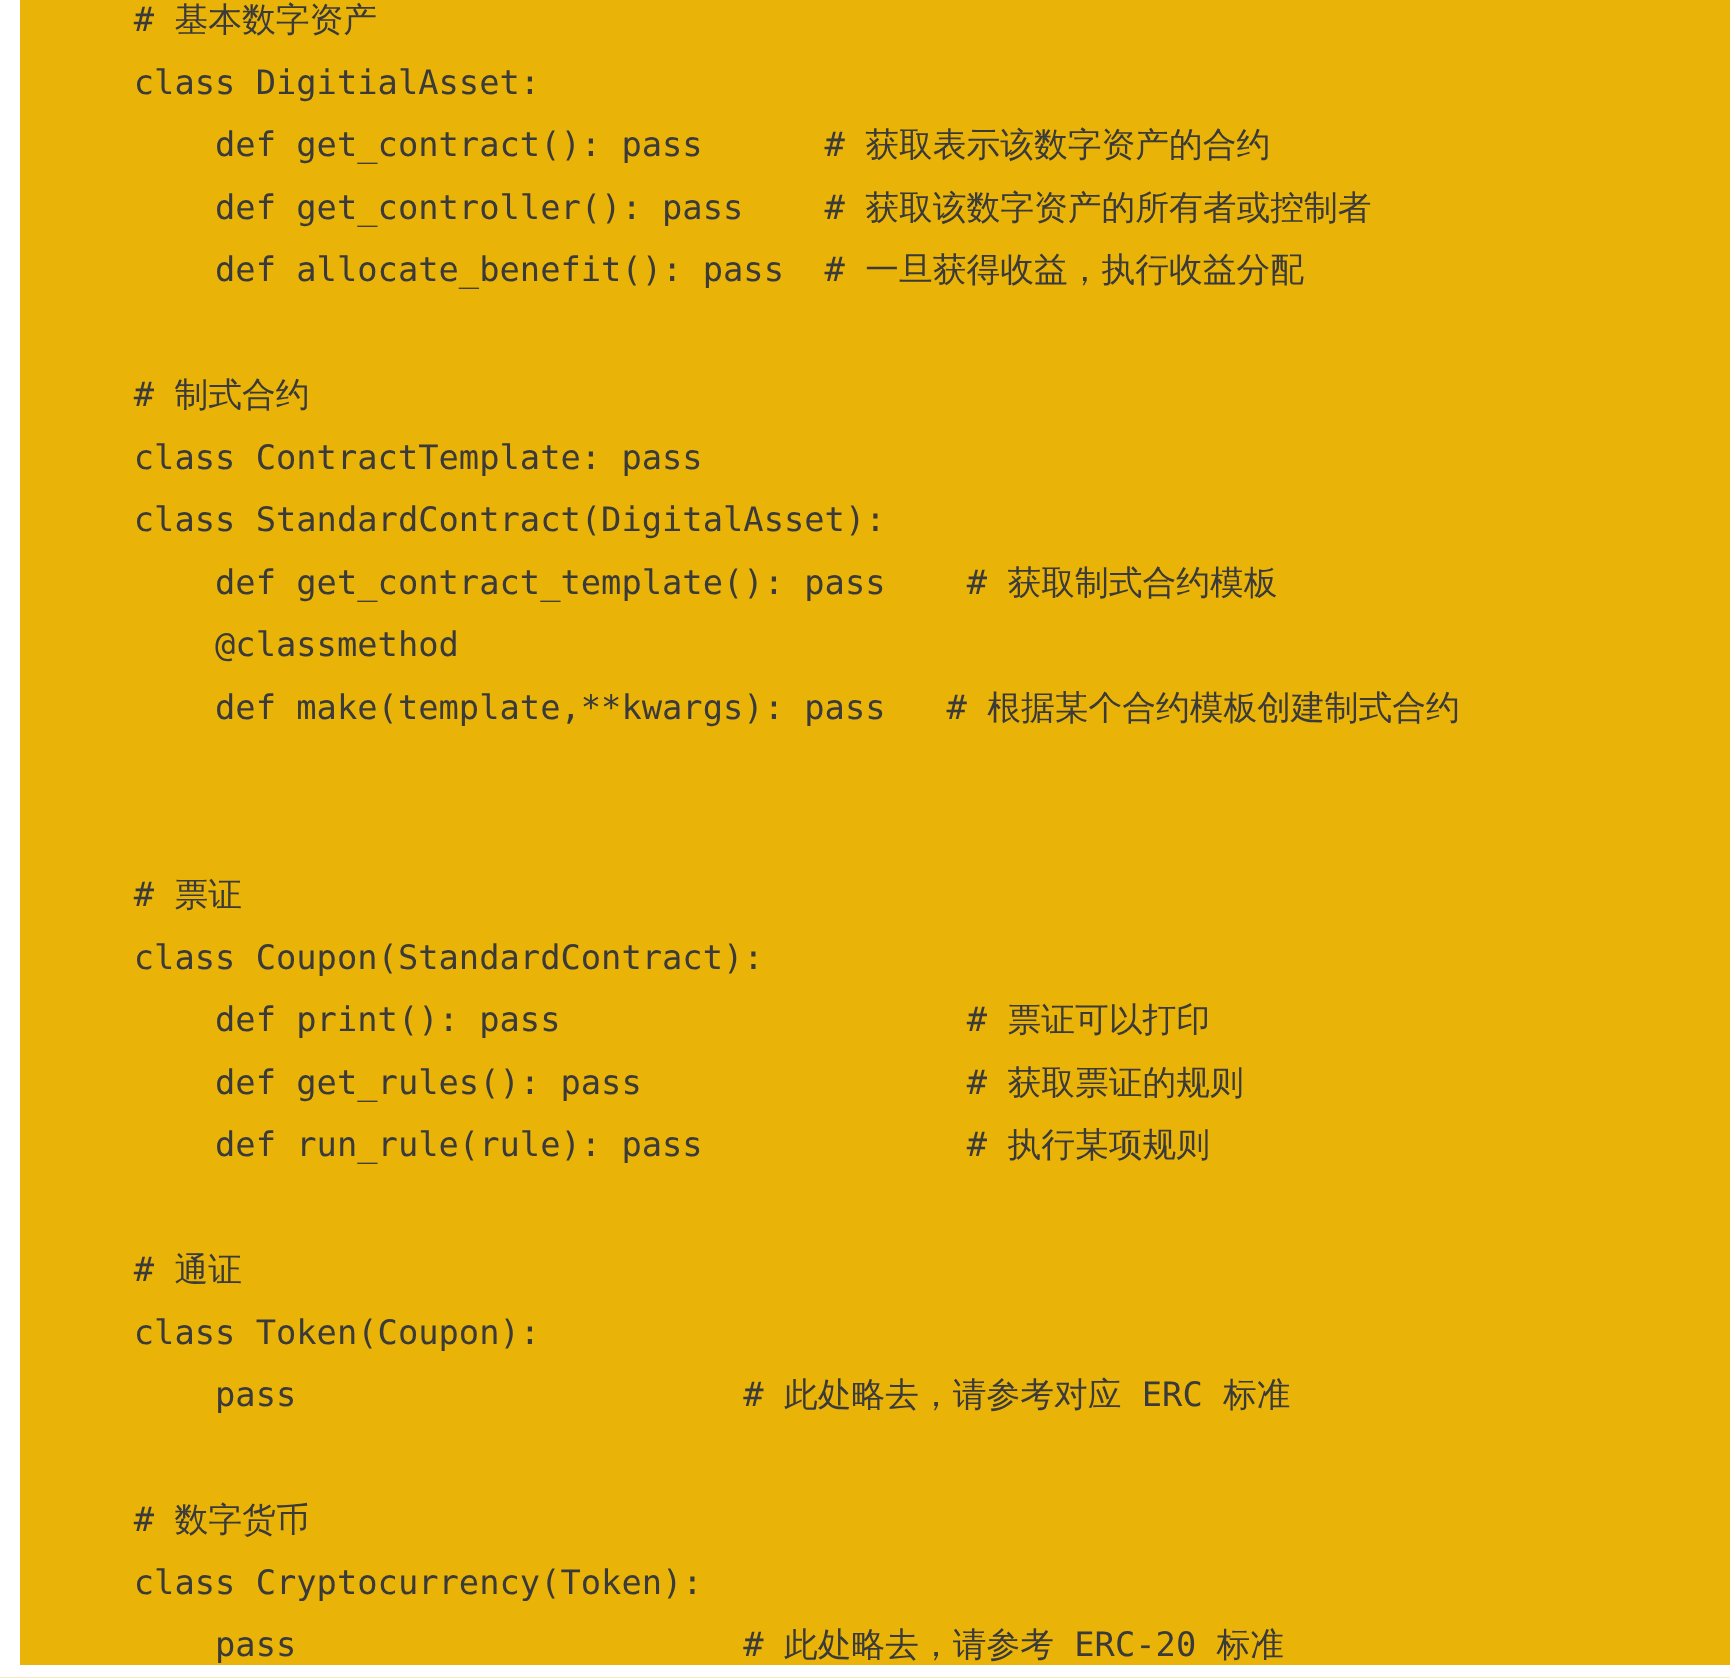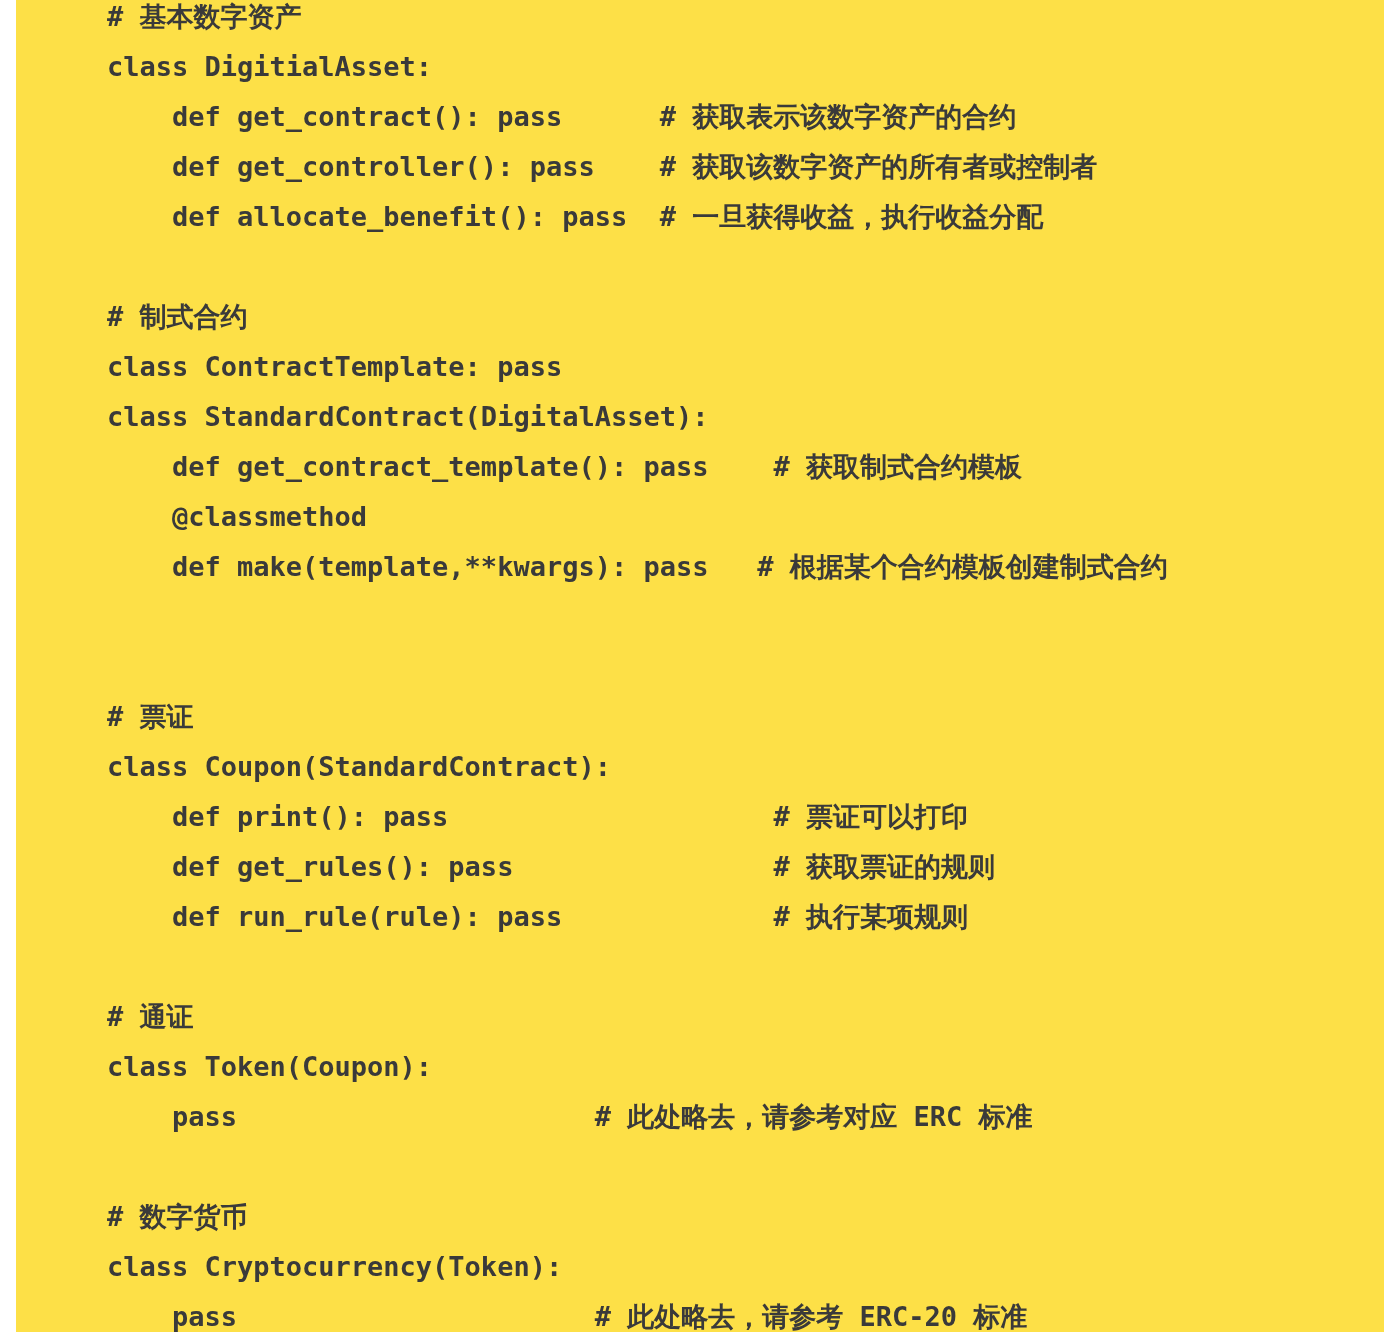--- a/index.html
+++ b/index.html
@@ -29,15 +29,15 @@
   .line {
     height: 50px;
     line-height: 50px;
     white-space: pre;
     letter-spacing: 0;
   }
 </style>
 </head>
 <body>
 
-<div class="page" style="background: #fde047; font-weight: bold;">
+<div class="page" style="background: #eab308;">
   <pre class="code" style="color: rgb(58, 58, 58);"><div class="line"># 基本数字资产</div><div class="line">class DigitialAsset:</div><div class="line">    def get_contract(): pass      # 获取表示该数字资产的合约</div><div class="line">    def get_controller(): pass    # 获取该数字资产的所有者或控制者</div><div class="line">    def allocate_benefit(): pass  # 一旦获得收益，执行收益分配</div><div class="line"></div><div class="line"># 制式合约</div><div class="line">class ContractTemplate: pass</div><div class="line">class StandardContract(DigitalAsset):</div><div class="line">    def get_contract_template(): pass    # 获取制式合约模板</div><div class="line">    @classmethod</div><div class="line">    def make(template,**kwargs): pass   # 根据某个合约模板创建制式合约</div><div class="line"></div><div class="line"></div><div class="line"># 票证</div><div class="line">class Coupon(StandardContract):</div><div class="line">    def print(): pass                    # 票证可以打印</div><div class="line">    def get_rules(): pass                # 获取票证的规则</div><div class="line">    def run_rule(rule): pass             # 执行某项规则</div><div class="line"></div><div class="line"># 通证</div><div class="line">class Token(Coupon):</div><div class="line">    pass                      # 此处略去，请参考对应 ERC 标准</div><div class="line"></div><div class="line"># 数字货币</div><div class="line">class Cryptocurrency(Token):</div><div class="line">    pass                      # 此处略去，请参考 ERC-20 标准</div></pre>
 </div>
 
 </body></html>

